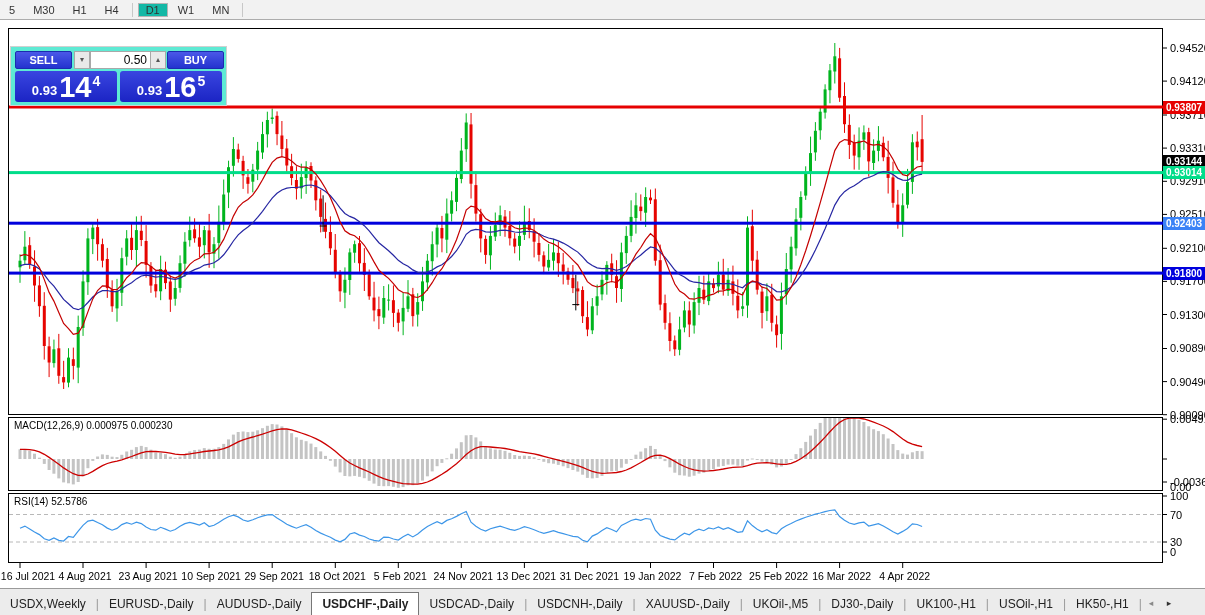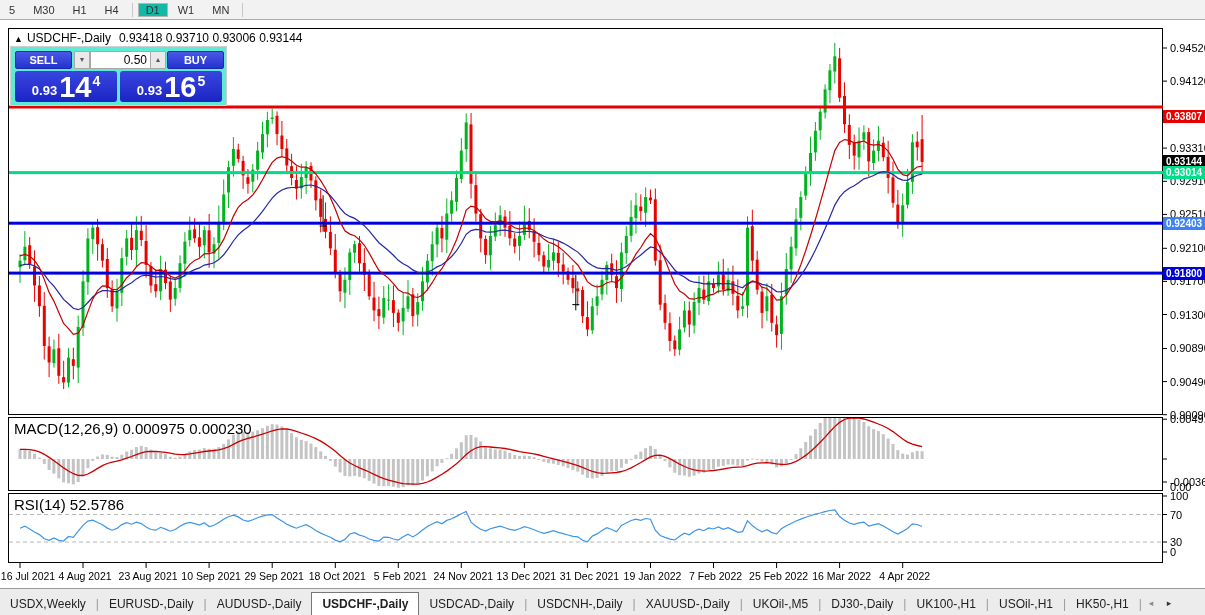--- a/index.html
+++ b/index.html
@@ -14,21 +14,21 @@
   
   .panel{position:absolute;background:#fff;border:1px solid #000;}
   #main-panel{left:8px;top:28px;width:1153px;height:385px;}
   #macd-panel{left:8px;top:417px;width:1153px;height:72px;}
   #rsi-panel{left:8px;top:493px;width:1153px;height:68px;}
   #chart-svg{position:absolute;left:0;top:0;width:1205px;height:615px;pointer-events:none;}
   .axis-label{position:absolute;left:1170px;font-size:11px;color:#000;white-space:nowrap;}
   .badge{position:absolute;left:1163px;width:42px;height:13px;font-size:10px;font-weight:bold;
          color:#fff;text-align:center;line-height:13px;white-space:nowrap;}
   .date-label{position:absolute;top:570px;font-size:10.5px;color:#000;white-space:nowrap;transform:translateX(-50%);text-align:right;}
-  .ind-label{position:absolute;font-size:15px;color:#000;white-space:nowrap;}
+  .ind-label{position:absolute;font-size:10px;color:#000;white-space:nowrap;}
   
   #chart-header{position:absolute;left:14px;top:31px;font-size:12px;color:#000;white-space:nowrap;}
   #chart-header .tri{font-size:9px;margin-right:4px;}
   #chart-header .ohlc{margin-left:8px;}
   #trade-widget{position:absolute;left:10px;top:46px;width:215px;height:58px;background:#5eead4;
                 border:1px solid #d0d0d0;}
   .trade-btn{position:absolute;top:4px;width:55px;height:16px;border:1px solid #1b2bb0;border-radius:2px;
              background:linear-gradient(#4a58e8,#2433cf);color:#fff;font-size:11px;font-weight:bold;
              text-align:center;line-height:16px;cursor:pointer;}
   #sell-btn{left:4px;} #buy-btn{left:156px;}
@@ -695,23 +695,20 @@
       <line x1="461.3" x2="461.3" y1="563" y2="568" stroke="#000" stroke-width="1"></line>
       <line x1="524.4" x2="524.4" y1="563" y2="568" stroke="#000" stroke-width="1"></line>
       <line x1="587.4" x2="587.4" y1="563" y2="568" stroke="#000" stroke-width="1"></line>
       <line x1="650.5" x2="650.5" y1="563" y2="568" stroke="#000" stroke-width="1"></line>
       <line x1="713.5" x2="713.5" y1="563" y2="568" stroke="#000" stroke-width="1"></line>
       <line x1="776.6" x2="776.6" y1="563" y2="568" stroke="#000" stroke-width="1"></line>
       <line x1="839.6" x2="839.6" y1="563" y2="568" stroke="#000" stroke-width="1"></line>
       <line x1="902.7" x2="902.7" y1="563" y2="568" stroke="#000" stroke-width="1"></line>
     </svg>
 
-  <div id="chart-header">
-    <span class="tri">▲</span><span>USDCHF-,Daily</span><span class="ohlc"><span>0.93418</span> <span>0.93710</span> <span>0.93006</span> <span>0.93144</span></span>
-  </div>
 
   <div id="trade-widget">
     <div id="sell-btn" class="trade-btn">SELL</div>
     <div id="vol-down" class="spin-btn">▾</div>
     <input id="vol-input" value="0.50" style="">
     <div id="vol-up" class="spin-btn">▴</div>
     <div id="buy-btn" class="trade-btn">BUY</div>
     <div id="sell-panel" class="price-panel">
       <span class="pp-prefix">0.93</span>
       <span class="pp-big">14</span>
@@ -784,18 +781,18 @@
     <div class="date-label" style="left: 337.25px; top: 570px;">18 Oct 2021</div>
     <div class="date-label" style="left: 400.3px; top: 570px;">5 Feb 2021</div>
     <div class="date-label" style="left: 463.35px; top: 570px;">24 Nov 2021</div>
     <div class="date-label" style="left: 526.4px; top: 570px;">13 Dec 2021</div>
     <div class="date-label" style="left: 589.45px; top: 570px;">31 Dec 2021</div>
     <div class="date-label" style="left: 652.5px; top: 570px;">19 Jan 2022</div>
     <div class="date-label" style="left: 715.55px; top: 570px;">7 Feb 2022</div>
     <div class="date-label" style="left: 778.6px; top: 570px;">25 Feb 2022</div>
     <div class="date-label" style="left: 841.65px; top: 570px;">16 Mar 2022</div>
     <div class="date-label" style="left: 904.7px; top: 570px;">4 Apr 2022</div>
-    <div class="badge" style="left: 1163px; top: 100.5px; background: rgb(230, 0, 0); margin-top: 9px;">0.93807</div>
+    <div class="badge" style="left: 1163px; top: 100.5px; background: rgb(230, 0, 0);">0.93807</div>
     <div class="badge" style="left: 1163px; top: 155.384px; background: rgb(0, 0, 0);">0.93144</div>
     <div class="badge" style="left: 1163px; top: 166.146px; background: rgb(0, 221, 138);">0.93014</div>
     <div class="badge" style="left: 1163px; top: 216.725px; background: #3b82f6;">0.92403</div>
     <div class="badge" style="left: 1163px; top: 266.642px; background: rgb(0, 0, 221);">0.91800</div>
   </div>
 
 </body></html>

